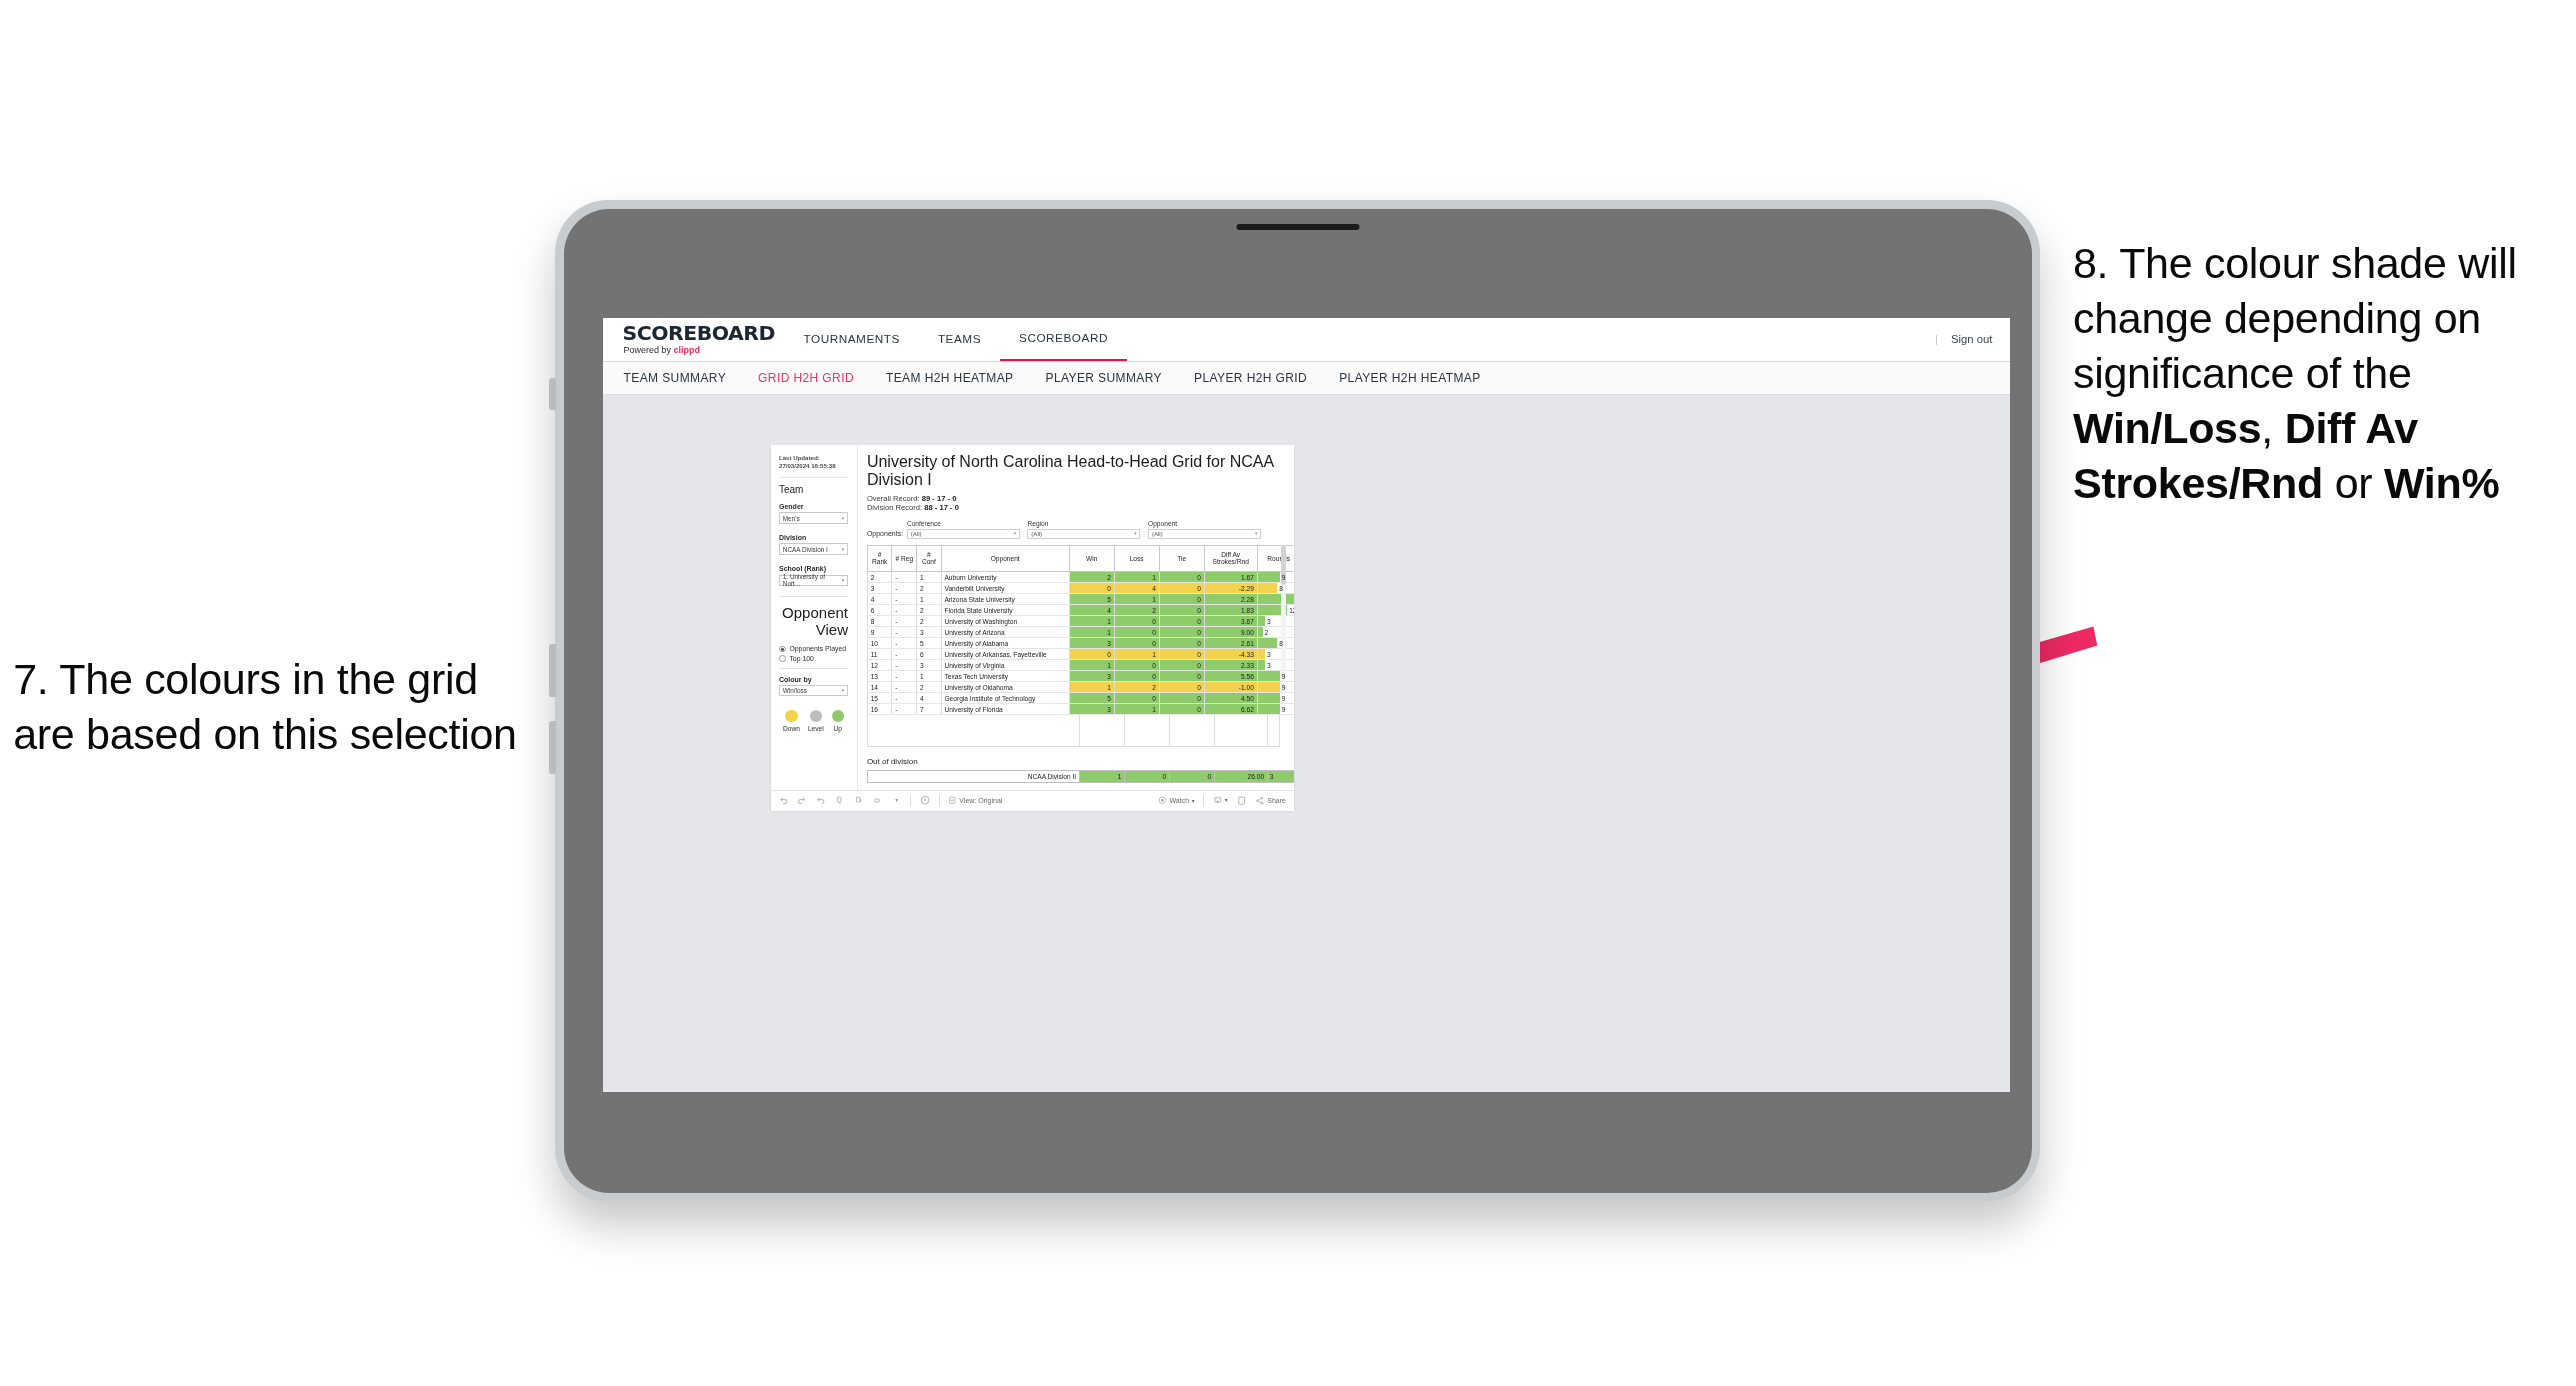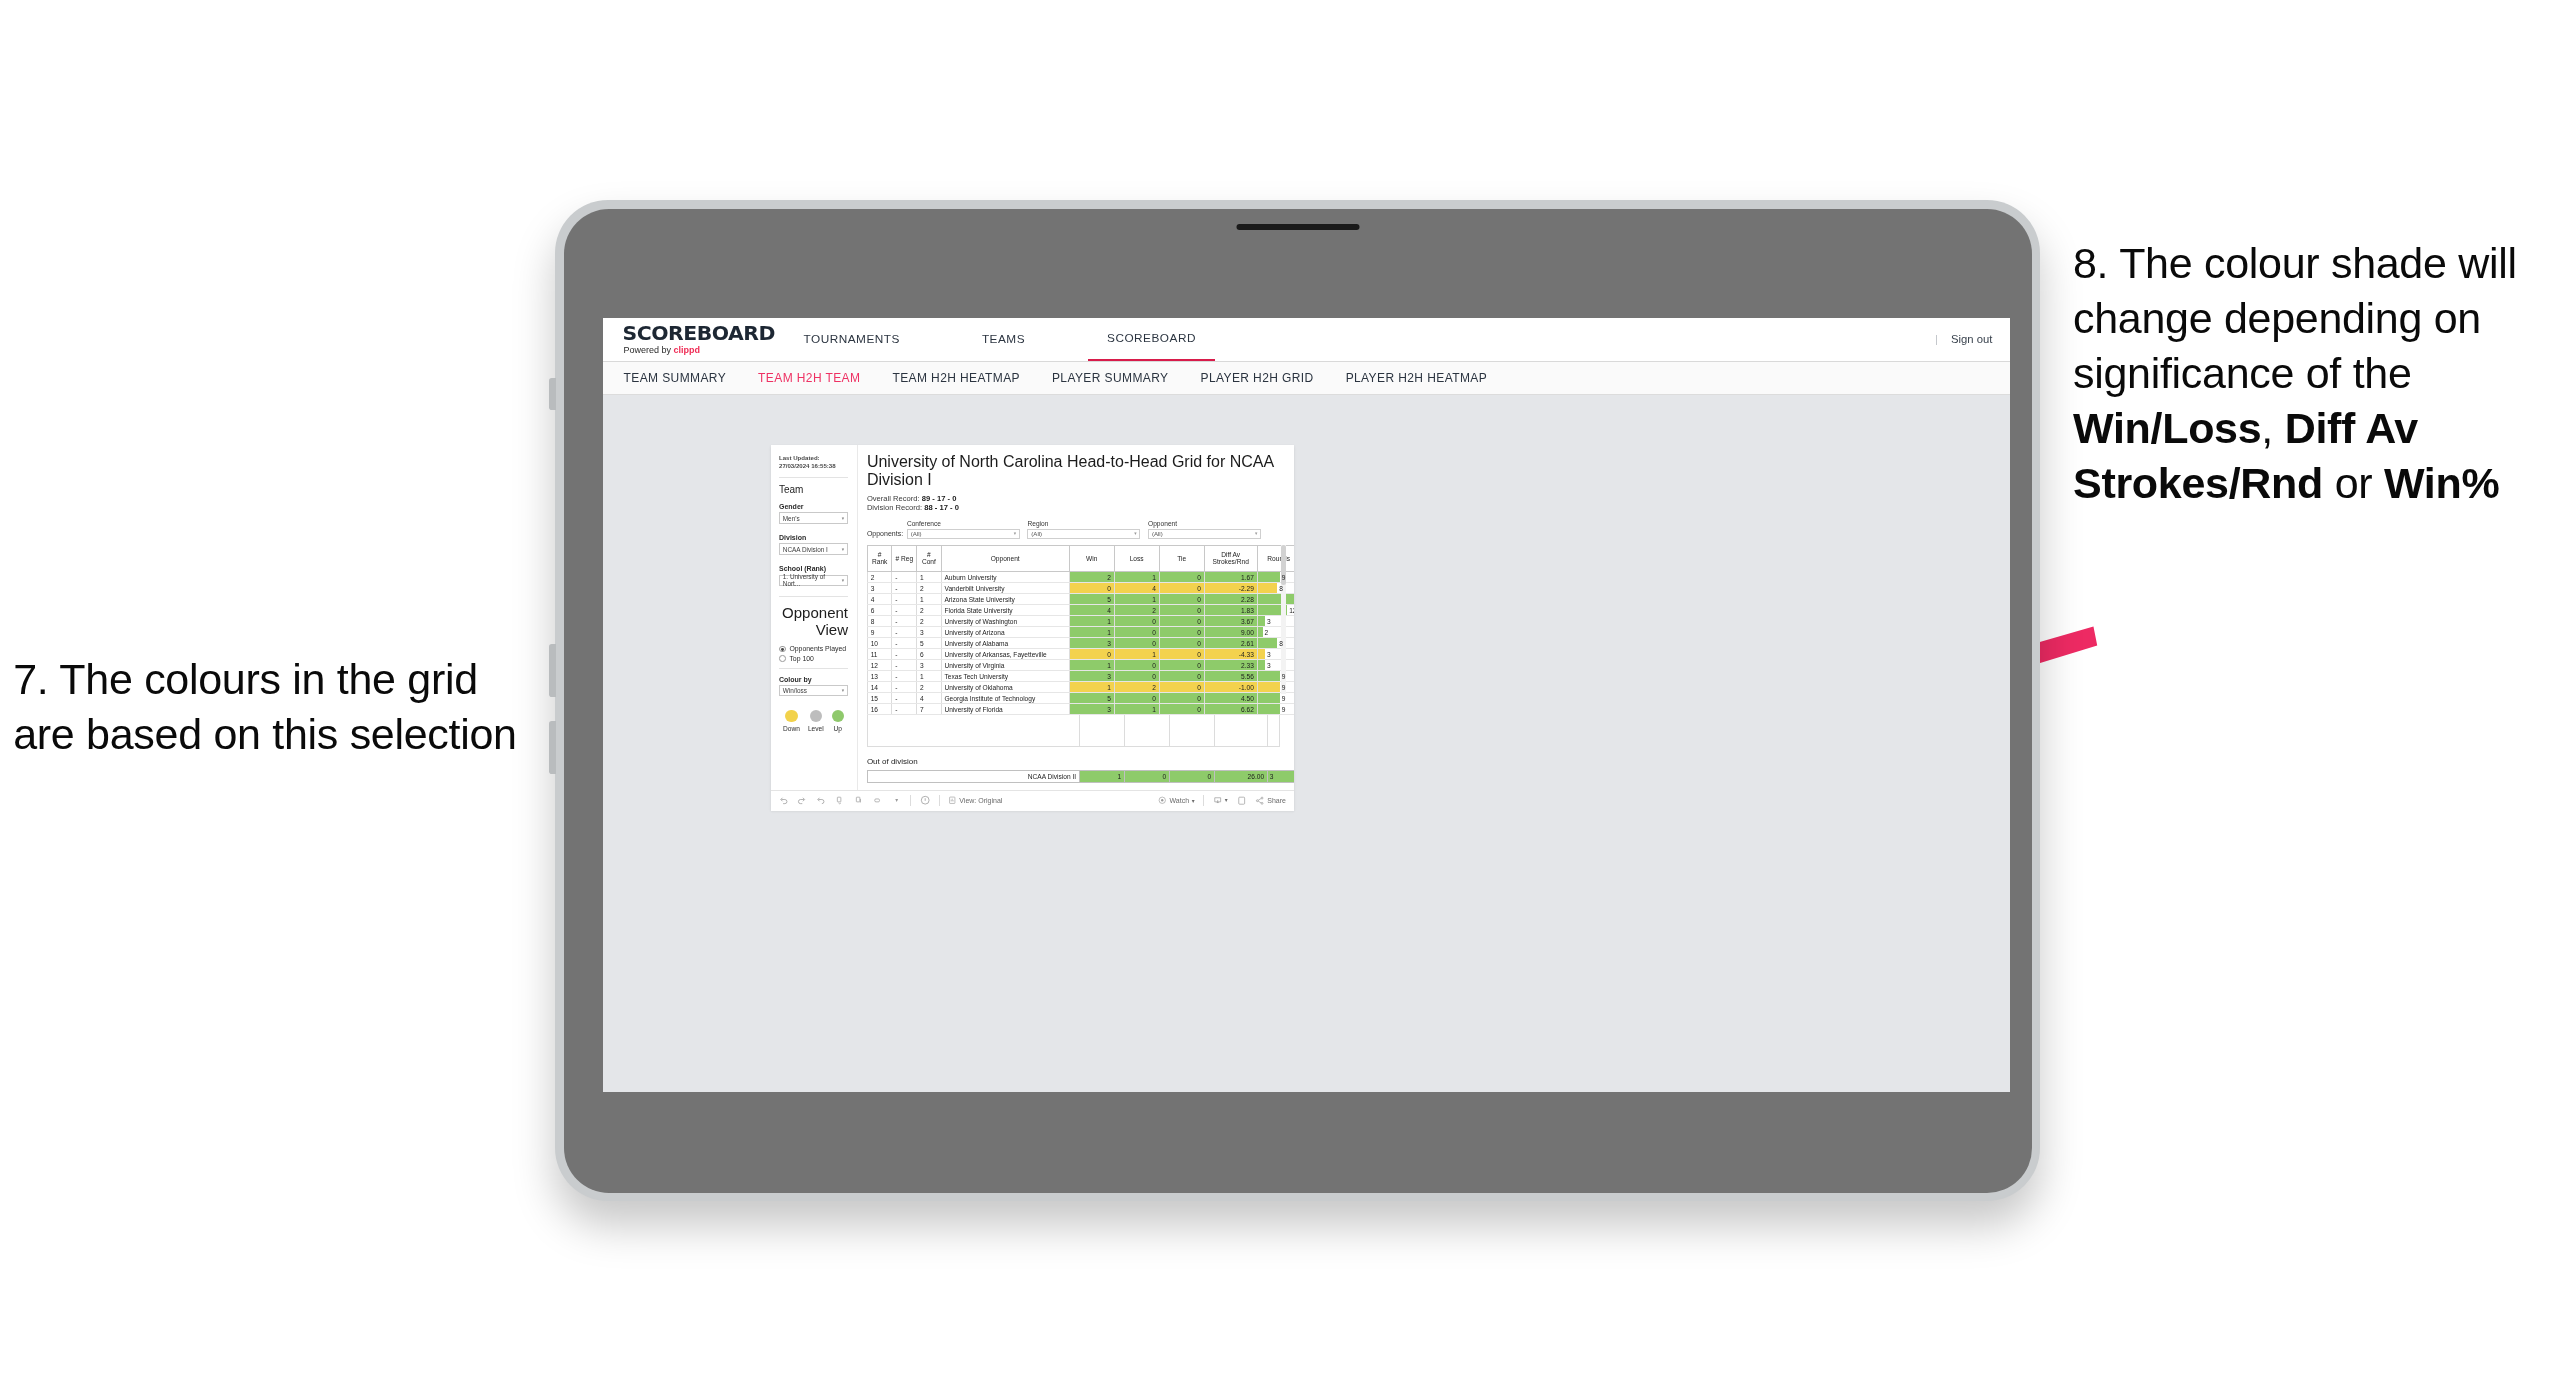--- a/index.html
+++ b/index.html
@@ -67,21 +67,21 @@
     border-bottom: 0.9px solid #d9d9d9; position: relative;
   }
   .brand { margin-left: 21px; width: 138px; }
   .brand-name {
     font-family: "DejaVu Sans", sans-serif;
     font-size: 20px; font-weight: 700; letter-spacing: -0.5px;
     color: #1d2733; line-height: 1; transform: scaleX(1.02);
   }
   .brand-sub { font-size: 9px; color: #2b2b2b; margin-top: 1.9px; }
   .brand-sub i { color: #ef2d56; font-style: normal; font-weight: 700; }
-  .topnav-items { display: flex; align-items: flex-start; height: 100%; margin-left: 23px; gap: 44px; }
+  .topnav-items { display: flex; align-items: flex-start; height: 100%; margin-left: 23px; }
   .topnav-item {
     font-size: 11.8px; color: #2b3440; letter-spacing: 0.5px;
     padding: 0 19px; height: 100%; display: flex; align-items: center;
     cursor: pointer;
   }
   .topnav-item.active { border-bottom: 2.8px solid #d81b4a; }
   .signout-wrap {
     position: absolute; right: 17px; display: flex; align-items: center; gap: 13.2px;
     font-size: 11.3px; color: #3a434e;
   }
@@ -239,21 +239,21 @@
             <div class="topnav-item active">SCOREBOARD</div>
           </div>
           <div class="signout-wrap">
             <span class="divider-v">|</span>
             <span>Sign out</span>
           </div>
         </div>
 
         <div class="subnav">
           <div class="subnav-item">TEAM SUMMARY</div>
-          <div class="subnav-item active">TEAM H2H TEAM</div>
+          <div class="subnav-item active">GRID H2H GRID</div>
           <div class="subnav-item">TEAM H2H HEATMAP</div>
           <div class="subnav-item">PLAYER SUMMARY</div>
           <div class="subnav-item">PLAYER H2H GRID</div>
           <div class="subnav-item">PLAYER H2H HEATMAP</div>
         </div>
 
         <div class="canvas">
           <div class="viz">
             <div class="viz-body">
 

